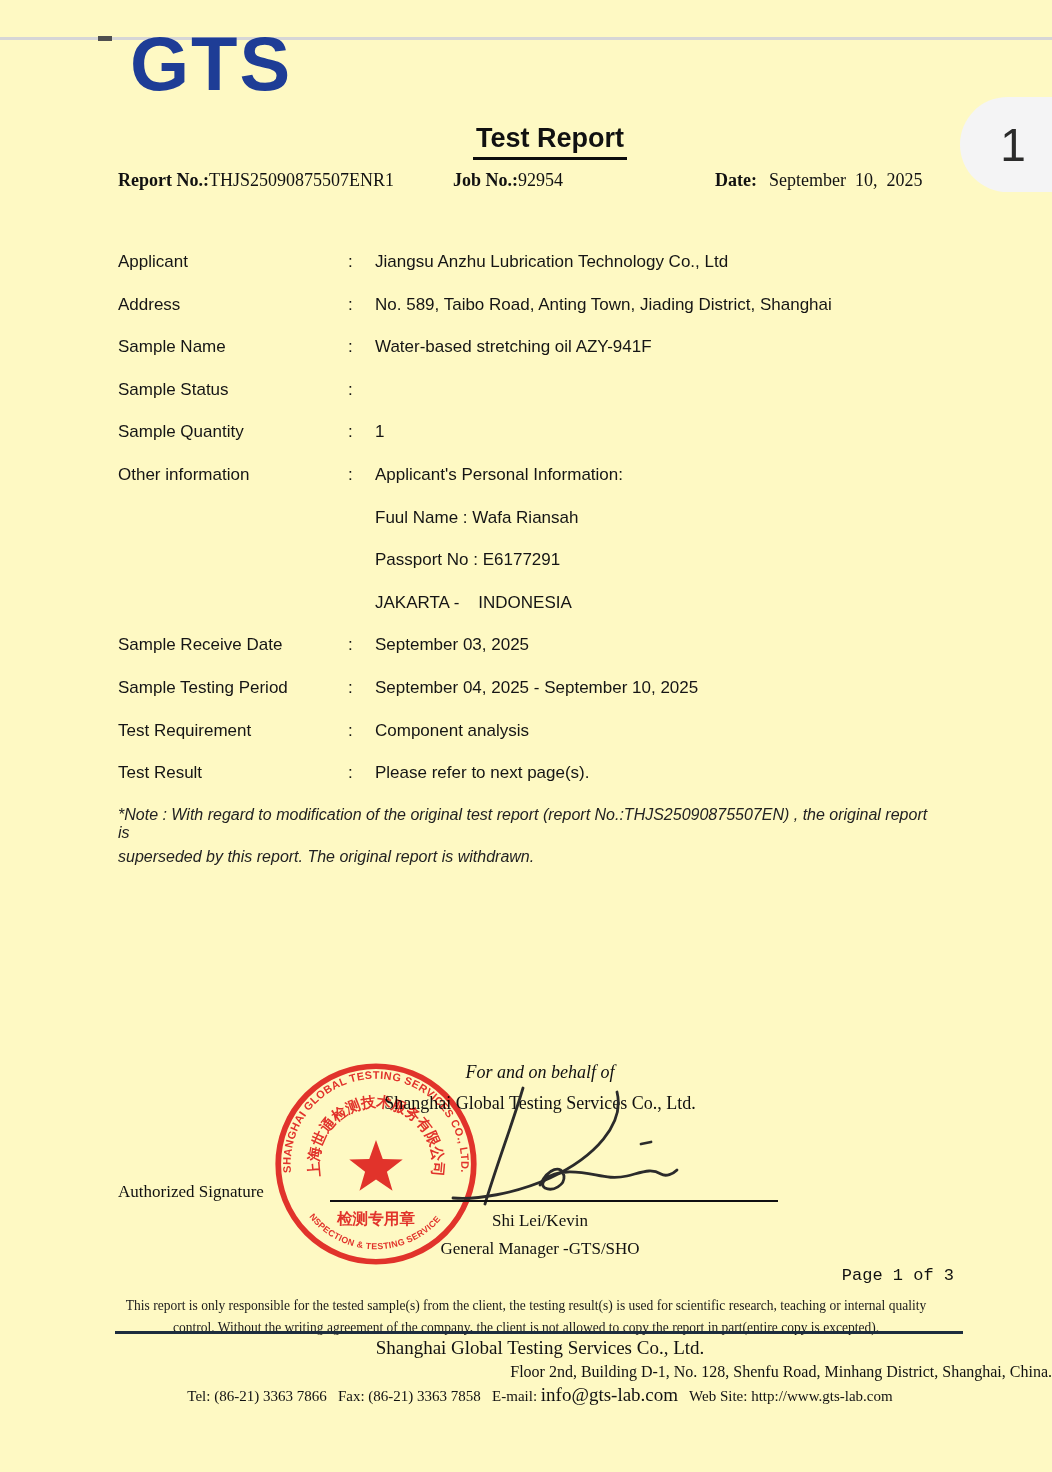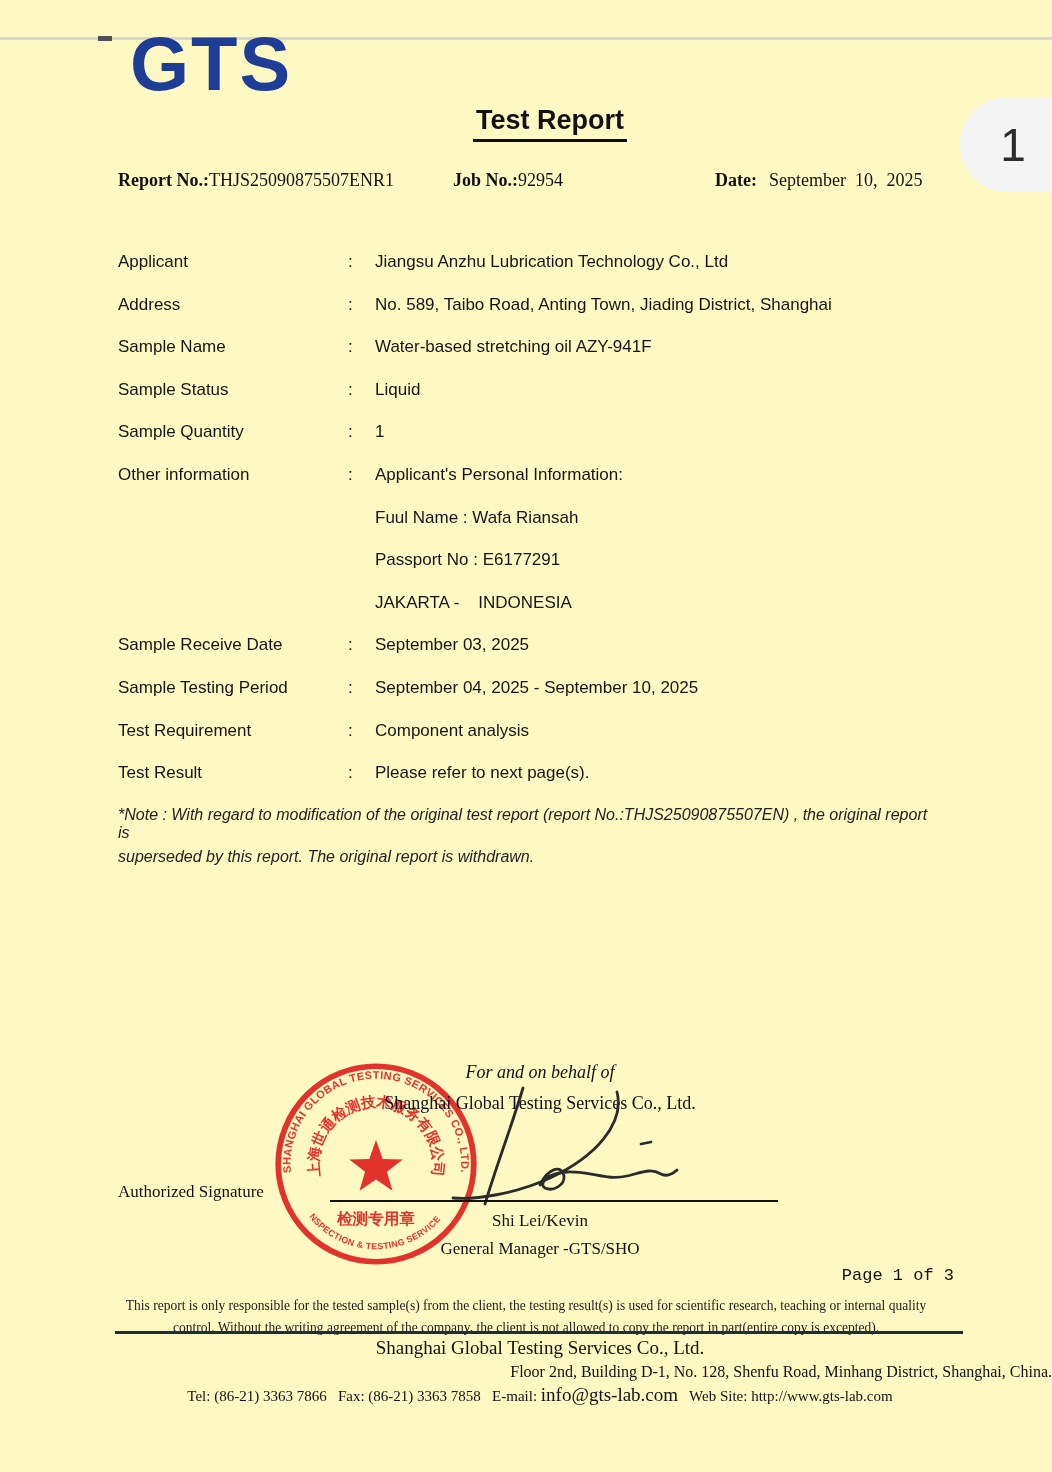--- a/index.html
+++ b/index.html
@@ -14,21 +14,21 @@
     position:absolute; left:130px; top:26px;
     font-family:"Liberation Sans", sans-serif; font-weight:800; font-size:76px; line-height:1;
     letter-spacing:2px; color:#1e3d96;
   }
   .badge {
     position:absolute; right:0; top:97px; width:92px; height:95px;
     background:#f4f4f5; border-radius:48px 0 0 48px;
     display:flex; align-items:center; justify-content:center; padding-left:14px;
   }
   .badge span { font-size:46px; color:#2b2b2b; font-family:"Liberation Sans", sans-serif; }
-  .title-wrap { position:absolute; top:105px; left:0; width:1052px; text-align:center;padding-left:48px; }
+  .title-wrap { position:absolute; top:123px; left:0; width:1052px; text-align:center;padding-left:48px; }
   .title {
     display:inline-block; font-weight:bold; font-size:27px;
     border-bottom:3px solid #0d0d0d; padding:0 3px 3px 3px;
   }
   .header-row { position:absolute; top:170px; left:118px; width:850px; height:26px; font-family:"Liberation Serif", serif; font-size:18px; }
   .header-row .b { font-weight:bold; }
   .hpos-report { position:absolute; left:0; white-space:pre; }
   .hpos-job { position:absolute; left:335px; white-space:pre; }
   .hpos-date { position:absolute; left:597px; white-space:pre; }
   .hpos-date .v { margin-left:12px; }
@@ -100,21 +100,20 @@
         <span class="val">No. 589, Taibo Road, Anting Town, Jiading District, Shanghai</span>
     </div>
     <div class="row">
       <span>Sample Name</span>
         <span>:</span>
         <span class="val">Water-based stretching oil AZY-941F</span>
     </div>
     <div class="row">
       <span>Sample Status</span>
         <span>:</span>
-        <span class="val">Liquid</span>
     </div>
     <div class="row">
       <span>Sample Quantity</span>
         <span>:</span>
         <span class="val">1</span>
     </div>
     <div class="row">
       <span>Other information</span>
         <span>:</span>
         <span class="val">Applicant's Personal Information:</span>

